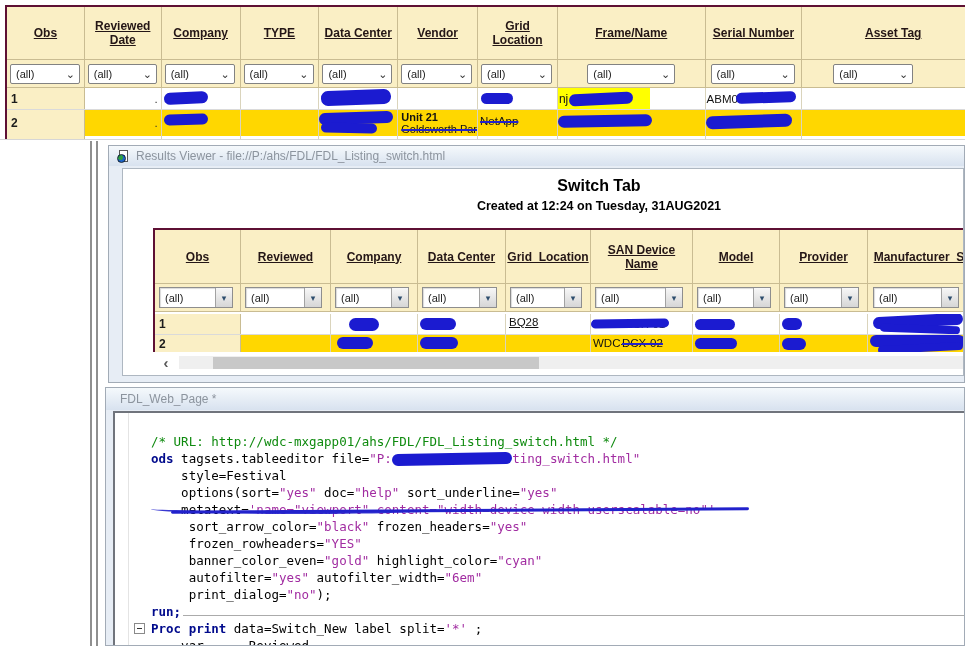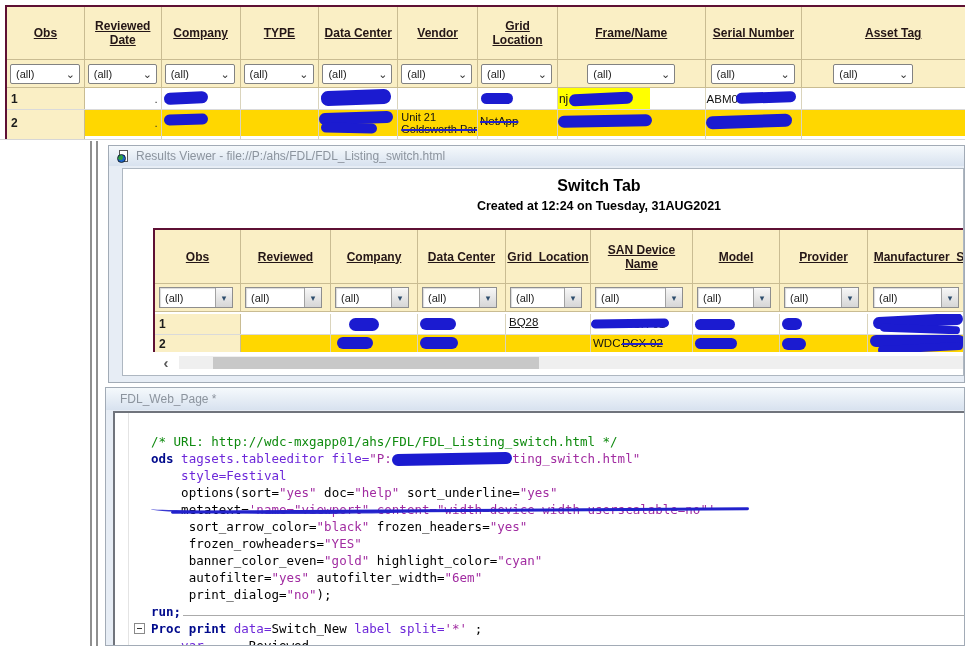--- a/index.html
+++ b/index.html
@@ -70,21 +70,21 @@
     line-height:13px; background:#fff; }
   .hscroll .thumb { position:absolute; left:60px; width:326px; height:12px; background:#C8C8C8; }
 
   
   .ed-content { position:absolute; left:7px; top:23px; right:0; bottom:0;
     background:#fff; border:2px solid #70747C; border-right:none; border-bottom:none; overflow:hidden; }
   .ed-margin { position:absolute; left:13px; top:0; bottom:0; width:1px; background:#E4E4E4; }
   .code { position:absolute; left:36px; top:20px; white-space:pre;
     font-family:"DejaVu Sans Mono",monospace; font-size:12.5px; line-height:17px; color:#000; }
   .cl { position:relative; height:17px; }
-  .tok-c{color:#0E8A0E} .tok-k{color:#000A8C;font-weight:bold} .tok-b{color:#6d28d9}
+  .tok-c{color:#0E8A0E} .tok-k{color:#000A8C;font-weight:bold} .tok-b{color:#000000}
   .tok-p{color:#000} .tok-s{color:#A12CA1}
   .tok-rd{background:#1B1BD0;border-radius:6px;color:transparent;display:inline-block;transform:rotate(-1deg);height:12px;line-height:12px;}
   .line-strike .ink1 { position:absolute; left:20px; top:8px; width:578px; height:3px;
     background:#2222CC; border-radius:3px; transform:rotate(-0.35deg); }
   .line-strike .ink2 { position:absolute; left:0px; top:3px; width:300px; height:10px;
     border-bottom:3px solid rgba(34,34,204,.9); border-radius:50%; }
   .collapse { position:absolute; left:-17px; top:3px; width:11px; height:11px;
     border:1px solid #8A8A8A; background:#fff; }
   .collapse::after { content:""; position:absolute; left:2px; right:2px; top:4px; height:1px; background:#333; }
   .code-rule { position:absolute; left:68px; top:202px; width:790px; height:1px; background:#ABABAB; }
@@ -207,21 +207,21 @@
         <div class="dcell w1 gold" style="display:flex;align-items:center;justify-content:flex-end;padding-right:3px;color:#333;">.</div>
         <div class="dcell w2 gold">
             <div class="rd" style="left:2px;top:4px;width:44px;height:11px;transform:rotate(-2deg);"></div>
           </div>
         <div class="dcell w3 gold"></div>
         <div class="dcell w4 gold">
           <div class="rd" style="left:0;top:2px;width:74px;height:12px;transform:rotate(-2deg);"></div>
           <div class="rd" style="left:2px;top:13px;width:56px;height:10px;transform:rotate(1deg);"></div>
         </div>
         <div class="dcell w5 gold" style="font-size:11px;line-height:12px;">
-          <span style="position:absolute;left:3px;top:1px;">Unit 21</span>
+          <span style="position:absolute;left:3px;top:1px;font-weight:bold;">Unit 21</span>
           <span class="bstrike" style="position:absolute;left:3px;top:13px;">Goldsworth Park</span>
         </div>
         <div class="dcell w6 gold">
             <span class="bstrike" style="position:absolute;left:2px;top:5px;">NetApp</span>
           </div>
         <div class="dcell w7 gold">
             <div class="rd" style="left:0;top:5px;width:94px;height:12px;transform:rotate(-1deg);"></div>
           </div>
         <div class="dcell w8 gold">
             <div class="rd" style="left:0;top:5px;width:86px;height:13px;transform:rotate(-2deg);"></div>

